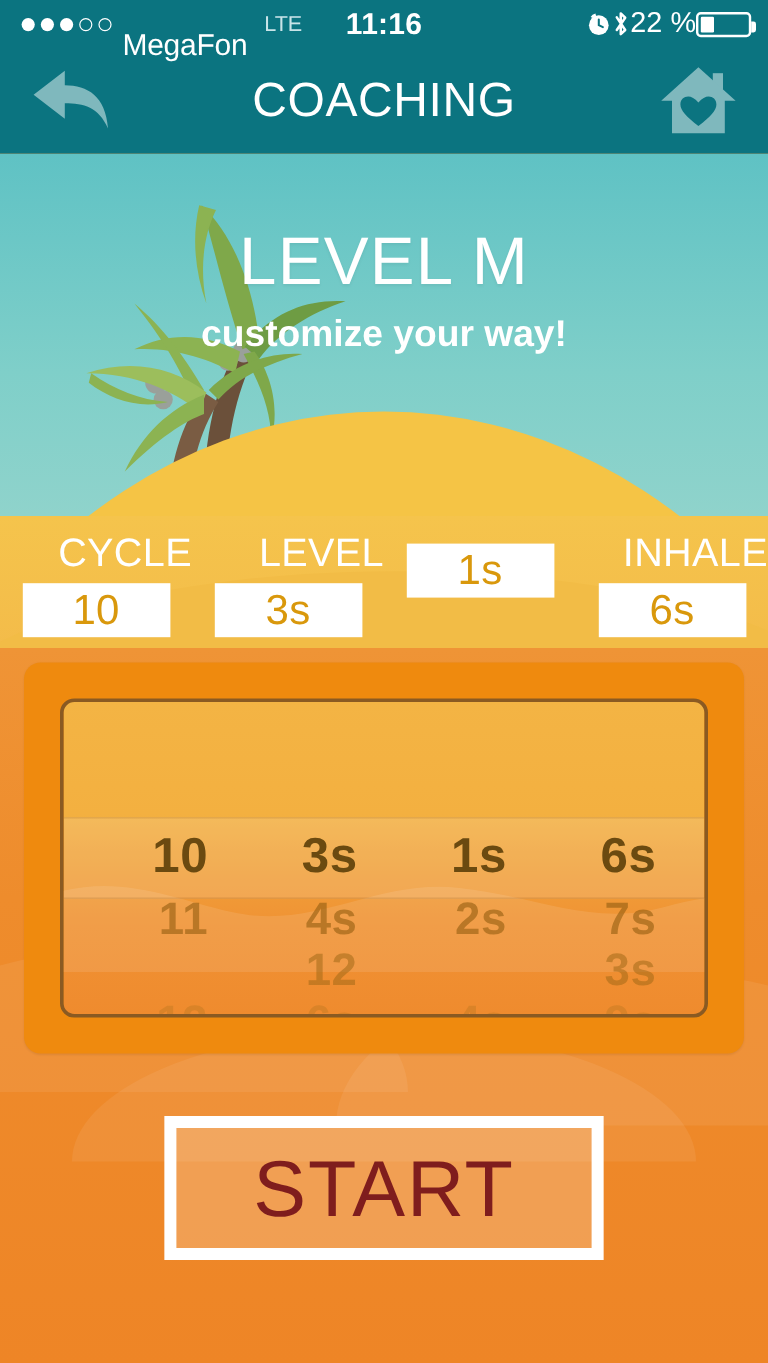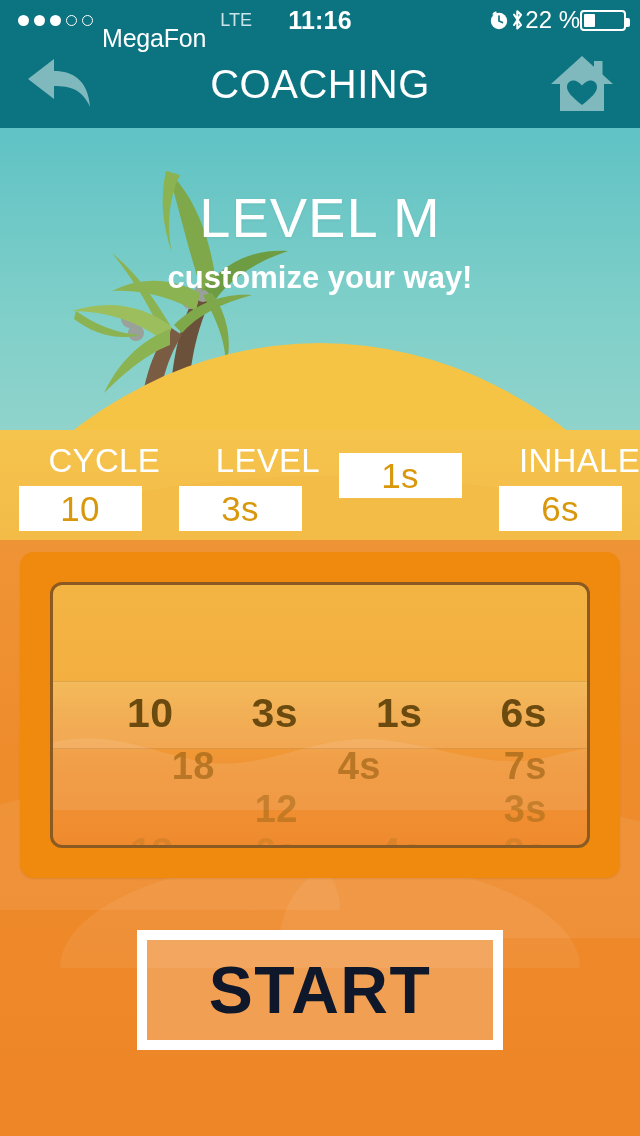--- a/index.html
+++ b/index.html
@@ -251,22 +251,22 @@
   #start-btn {
     position:absolute; left:137px; top:930px;
     width:366px; height:120px;
     background:rgba(255,255,255,0.20);
     border:10px solid #FFFFFF;
     display:flex; align-items:center; justify-content:center;
     z-index:15;
     cursor:pointer;
   }
   #start-label {
-    color:#0f172a;
-    font-size:66px; font-weight:bold;
+    color:#7f1d1d;
+    font-size:66px; font-weight:normal;
     letter-spacing:1.5px;
   }
 </style>
 </head>
 <body>
 
 <div id="screen">
 
   <div id="statusbar">
     <div class="sb-left">
@@ -400,22 +400,23 @@
         <div class="prow spacer"></div>
 
         <div class="prow sel">
           <span class="pc">10</span>
           <span class="pc">3s</span>
           <span class="pc">1s</span>
           <span class="pc">6s</span>
         </div>
 
         <div class="prow r1">
-          <span class="pc">18</span>
+          <span class="pc">11</span>
           <span class="pc">4s</span>
+          <span class="pc">2s</span>
           <span class="pc">7s</span>
         </div>
 
         <div class="prow r2">
           <span class="pc">12</span>
           <span class="pc">3s</span>
         </div>
 
         <div class="prow r3">
           <span class="pc">13</span>

